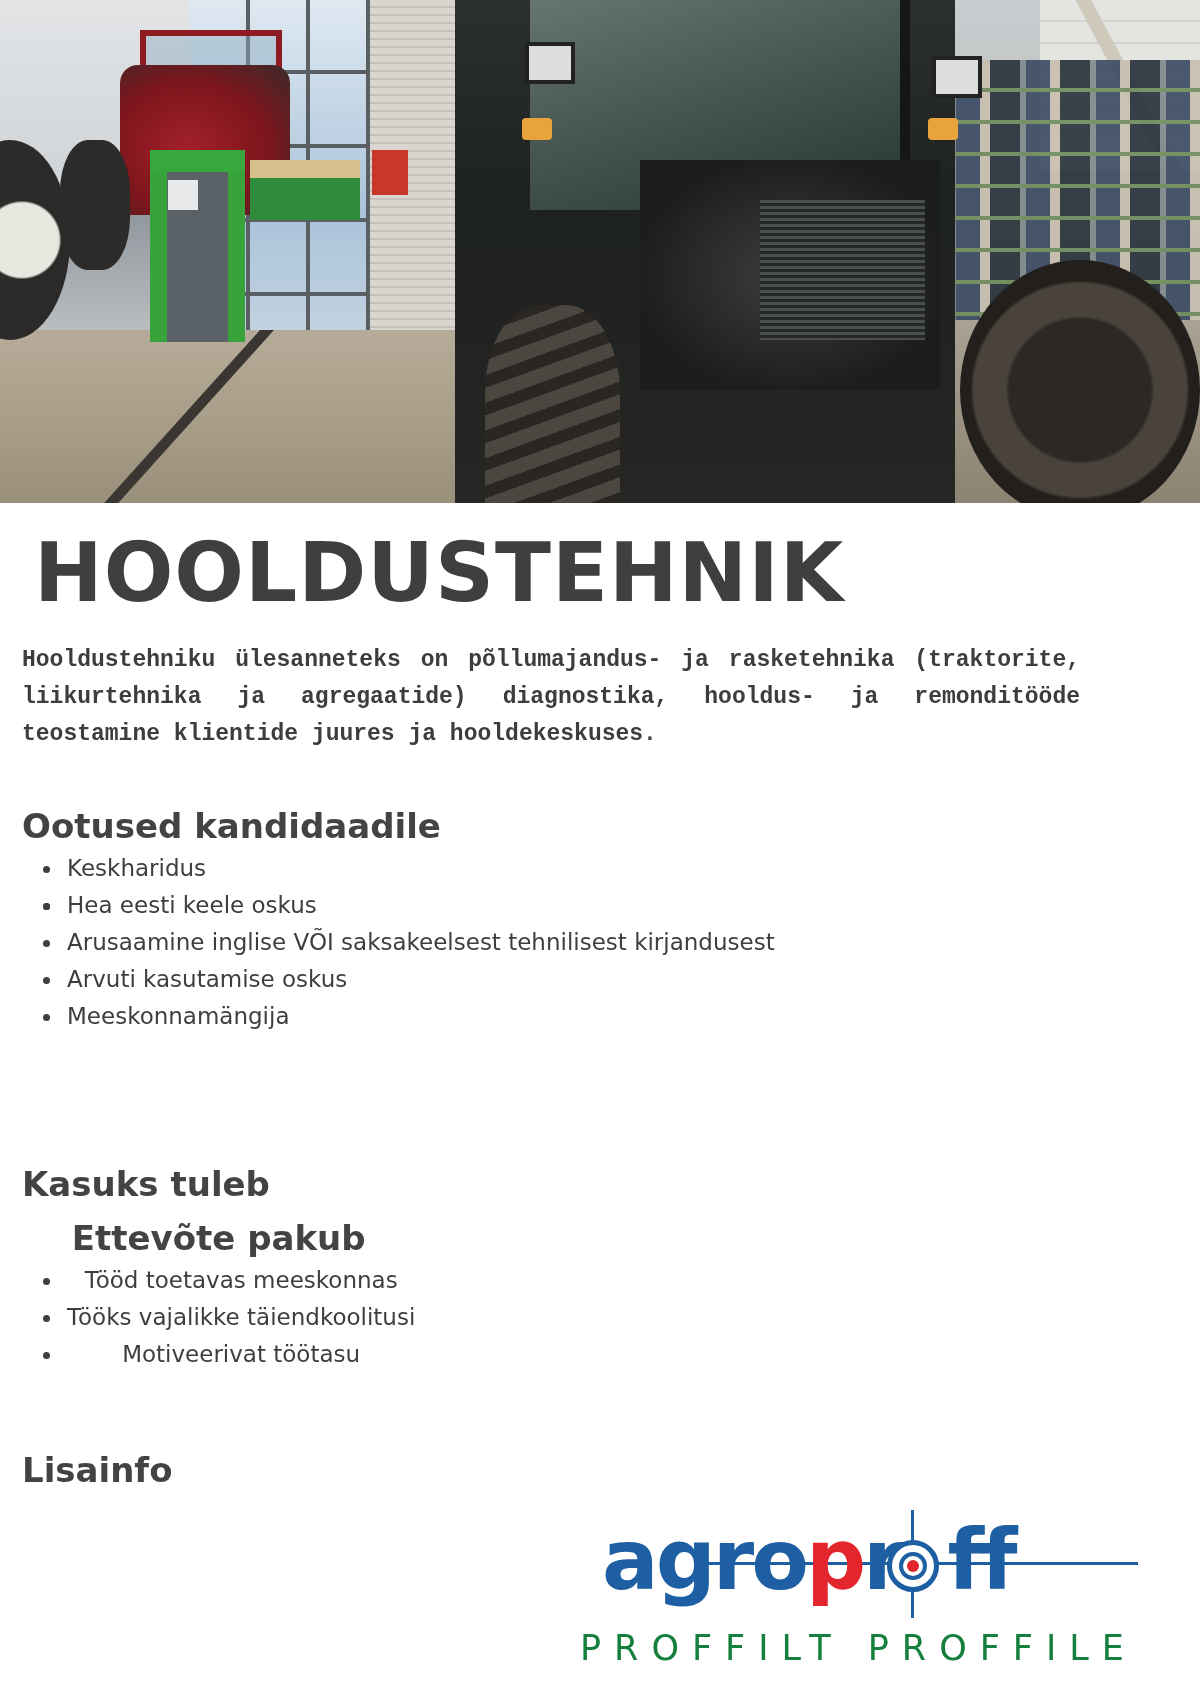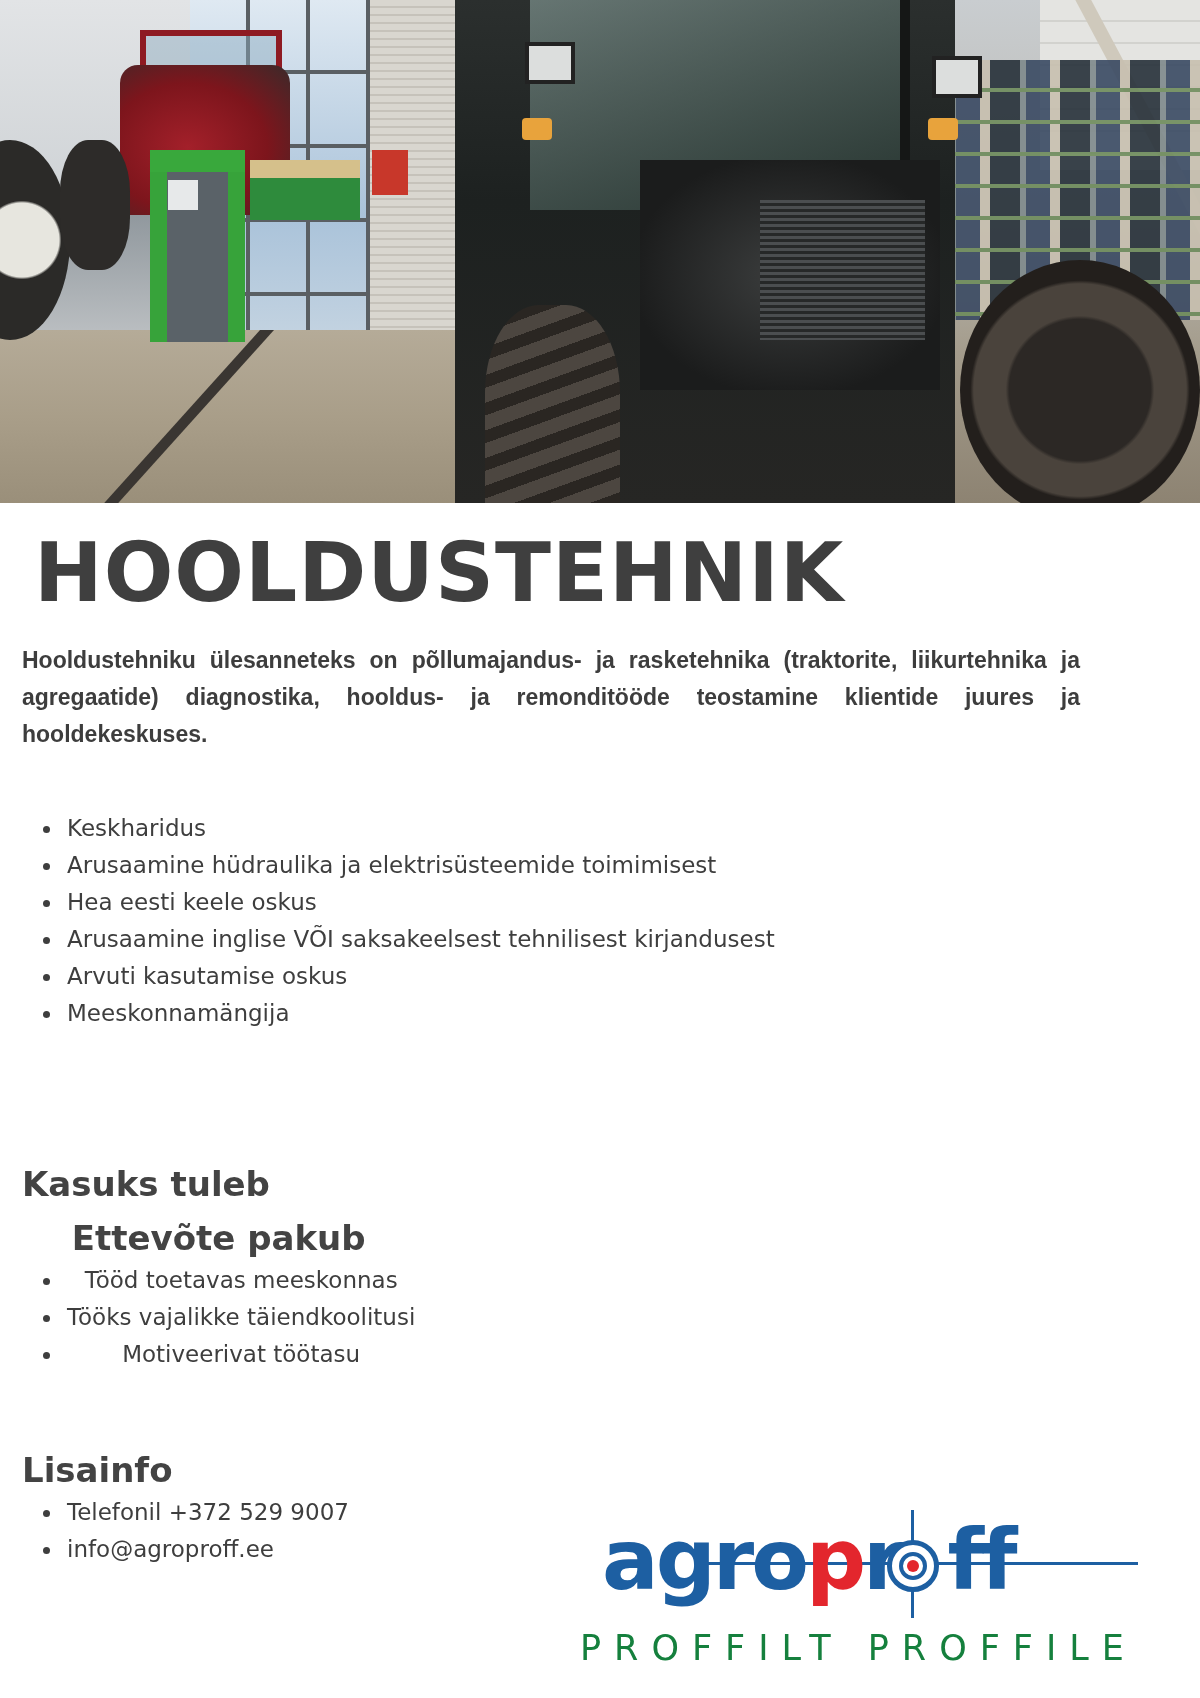--- a/index.html
+++ b/index.html
@@ -63,21 +63,21 @@
               repeating-linear-gradient(90deg, #27313a 0 30px, #7f8a8c 30px 36px, #3a4a63 36px 60px, #c8c0b0 60px 70px);
             opacity: 0.9; }
     .hero .wall-right { position:absolute; left:1040px; top:0; width:160px; height:170px;
             background: repeating-linear-gradient(180deg,#e4e4e1 0 20px,#d2d2ce 20px 22px); }
     .hero .stair { position:absolute; left:1070px; top:-10px; width:14px; height:330px; background:#cfc9bc; transform: rotate(-28deg); transform-origin: top left; }
 
     
     .content { position:absolute; left:22px; top:520px; width:1060px; }
     .title { margin:12px; font-family:"DejaVu Sans", sans-serif; font-weight:bold; font-size:82px;
              letter-spacing:1px; color:#3f3f3f; line-height:1; transform: scaleX(1.0); transform-origin:left; }
-    .intro { margin:28px 0 0 0; width:1058px; font-family:Liberation Sans, sans-serif; font-weight:bold;
+    .intro { margin:28px 0 0 0; width:1058px; font-family:Liberation Mono, monospace; font-weight:bold;
              font-size:23px; line-height:37px; text-align:justify; color:#3d3d3d; }
     .section-title { margin:0; font-family:"DejaVu Sans", sans-serif; font-weight:bold; font-size:34px;
              color:#434343; line-height:40px; }
     .bullets { list-style:none; margin:4px 0 0 0; padding:0; }
     .bullets li { position:relative; padding-left:45px; font-family:"DejaVu Sans", sans-serif;
              font-size:23px; line-height:37px; color:#3e3e3e; }
     .bullets li .dot { position:absolute; left:21px; top:16px; width:7px; height:7px; border-radius:50%; background:#3e3e3e; }
 
     .sec1 { position:absolute; left:22px; top:806px; }
     .sec2 { position:absolute; left:22px; top:1131px;margin-top:33px; }
@@ -131,23 +131,24 @@
   <div class="right-tyre"></div>
   <div class="front-tyre"></div>
 </div>
 
 <div class="content">
   <h1 class="title">HOOLDUSTEHNIK</h1>
   <p class="intro">Hooldustehniku ülesanneteks on põllumajandus- ja rasketehnika (traktorite, liikurtehnika ja agregaatide) diagnostika, hooldus- ja remonditööde teostamine klientide juures ja hooldekeskuses.</p>
 </div>
 
 <div class="sec1">
+  <h2 class="section-title">Ootused kandidaadile</h2>
   <ul class="bullets">
     <li><span class="dot"></span><span>Keskharidus</span></li>
-    <li><span class="dot"></span><span>Arusaamine hüdraulika ja elektrisüsteemide toimimisest</span></li>
+    <li><span class="dot"></span></li>
     <li><span class="dot"></span><span>Hea eesti keele oskus</span></li>
     <li><span class="dot"></span><span>Arusaamine inglise VÕI saksakeelsest tehnilisest kirjandusest</span></li>
     <li><span class="dot"></span><span>Arvuti kasutamise oskus</span></li>
     <li><span class="dot"></span><span>Meeskonnamängija</span></li>
   </ul>
 </div>
 
 <div class="sec2">
   <h2 class="section-title">Kasuks tuleb</h2>
 </div>
@@ -156,24 +157,20 @@
   <h2 class="section-title">Ettevõte pakub</h2>
   <ul class="bullets">
     <li><span class="dot"></span><span>Tööd toetavas meeskonnas</span></li>
     <li><span class="dot"></span><span>Tööks vajalikke täiendkoolitusi</span></li>
     <li><span class="dot"></span><span>Motiveerivat töötasu</span></li>
   </ul>
 </div>
 
 <div class="sec4">
   <h2 class="section-title">Lisainfo</h2>
-  <ul class="bullets">
-    <li><span class="dot"></span><span>Telefonil +372 529 9007</span></li>
-    <li><span class="dot"></span><span>info@agroproff.ee</span></li>
-  </ul>
 </div>
 
 <div class="logo">
   <div class="logo-line"></div>
   <div class="logo-vline"></div>
   <div class="logo-word"><span>agro</span><span class="red-p">p</span><span>r</span><span class="target-o"></span><span>ff</span></div>
   <div class="logo-target"></div>
   <div class="logo-tagline">PROFFILT PROFFILE</div>
 </div>
 

